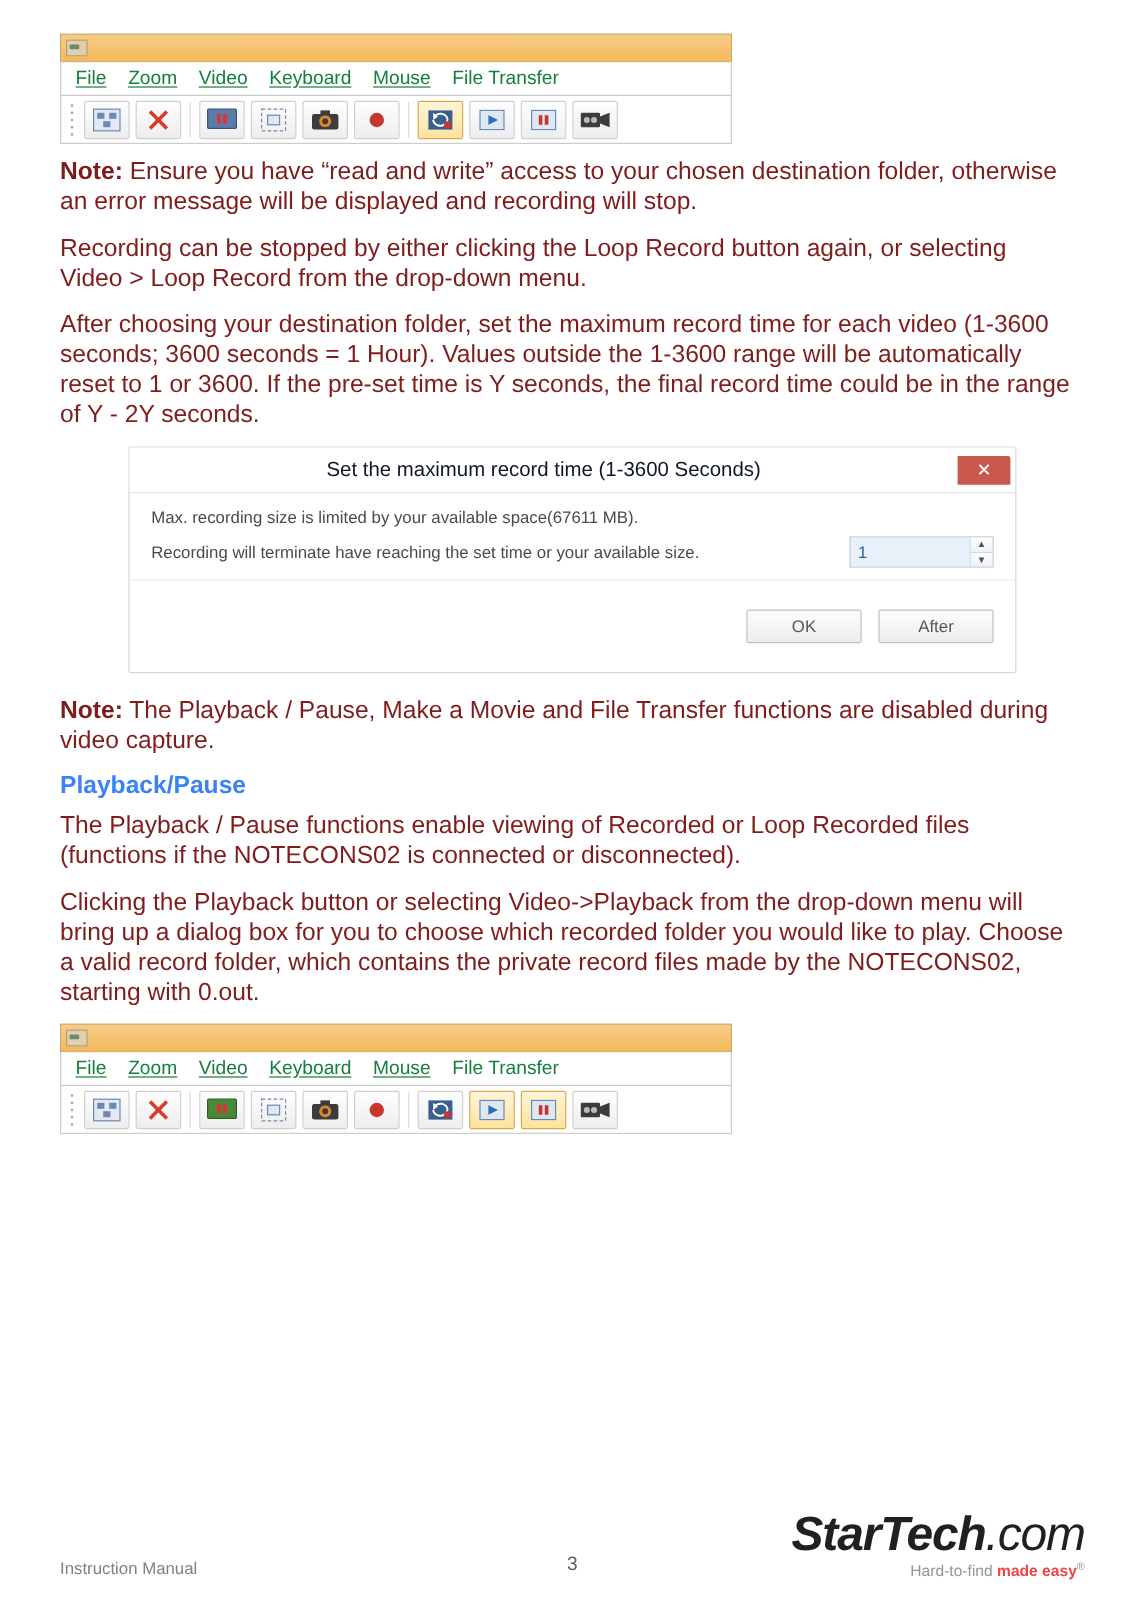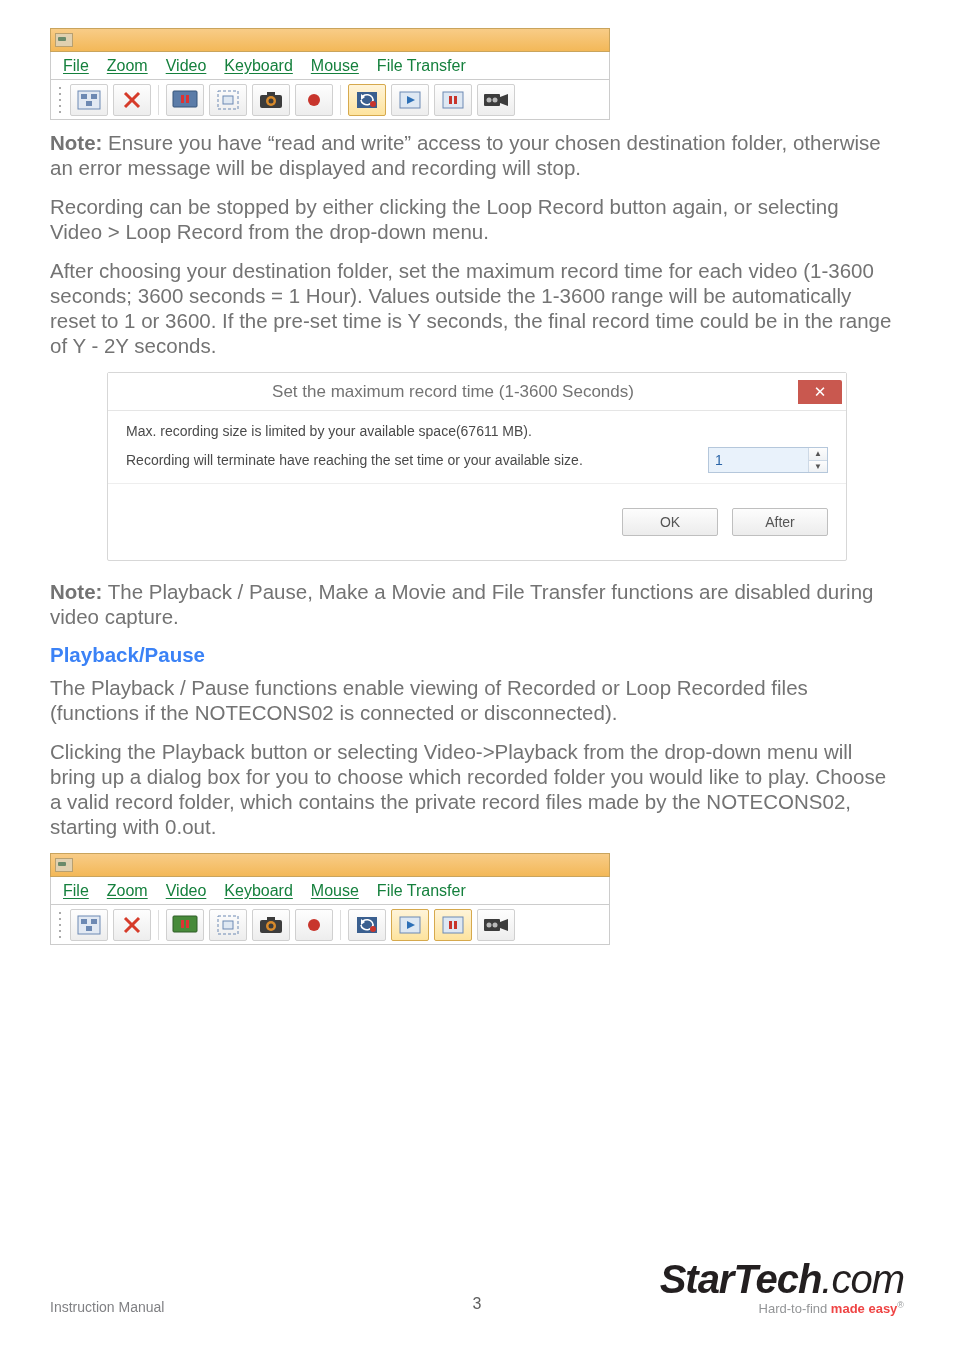--- a/index.html
+++ b/index.html
@@ -83,21 +83,21 @@
   .ticon.gold { border-color: #d6a94d; background: linear-gradient(#fff4d9,#fde39e); }
   .ticon svg { display: block; }
   .sep {
     width: 1px; height: 30px; background: #ddd;
     margin: 0 2px;
   }
 
   p.body {
     font-size: 20.5px;
     line-height: 1.22;
-    color: #737373;
+    color: #7f1d1d;
     margin: 0 12px 14px 0;
   }
   p.body strong { font-weight: 700; }
   h3.sec {
     font-size: 20.5px;
     font-weight: 700;
     color: #3b82f6;
     margin: 0 0 8px 0;
   }
 
@@ -111,21 +111,21 @@
   .dl-title {
     height: 38px;
     background: #fff;
     display: flex;
     align-items: center;
     border-bottom: 1px solid #e5e5e5;
   }
   .dl-title-text {
     flex: 1;
     text-align: center;
-    color: #737373;
+    color: #0f172a;
     font-size: 17px;
   }
   .dl-close {
     width: 44px; height: 24px;
     margin-right: 4px;
     background: #c9584f;
     color: #fff;
     display: flex; align-items: center; justify-content: center;
     font-size: 15px;
     border-radius: 0 2px 0 0;

